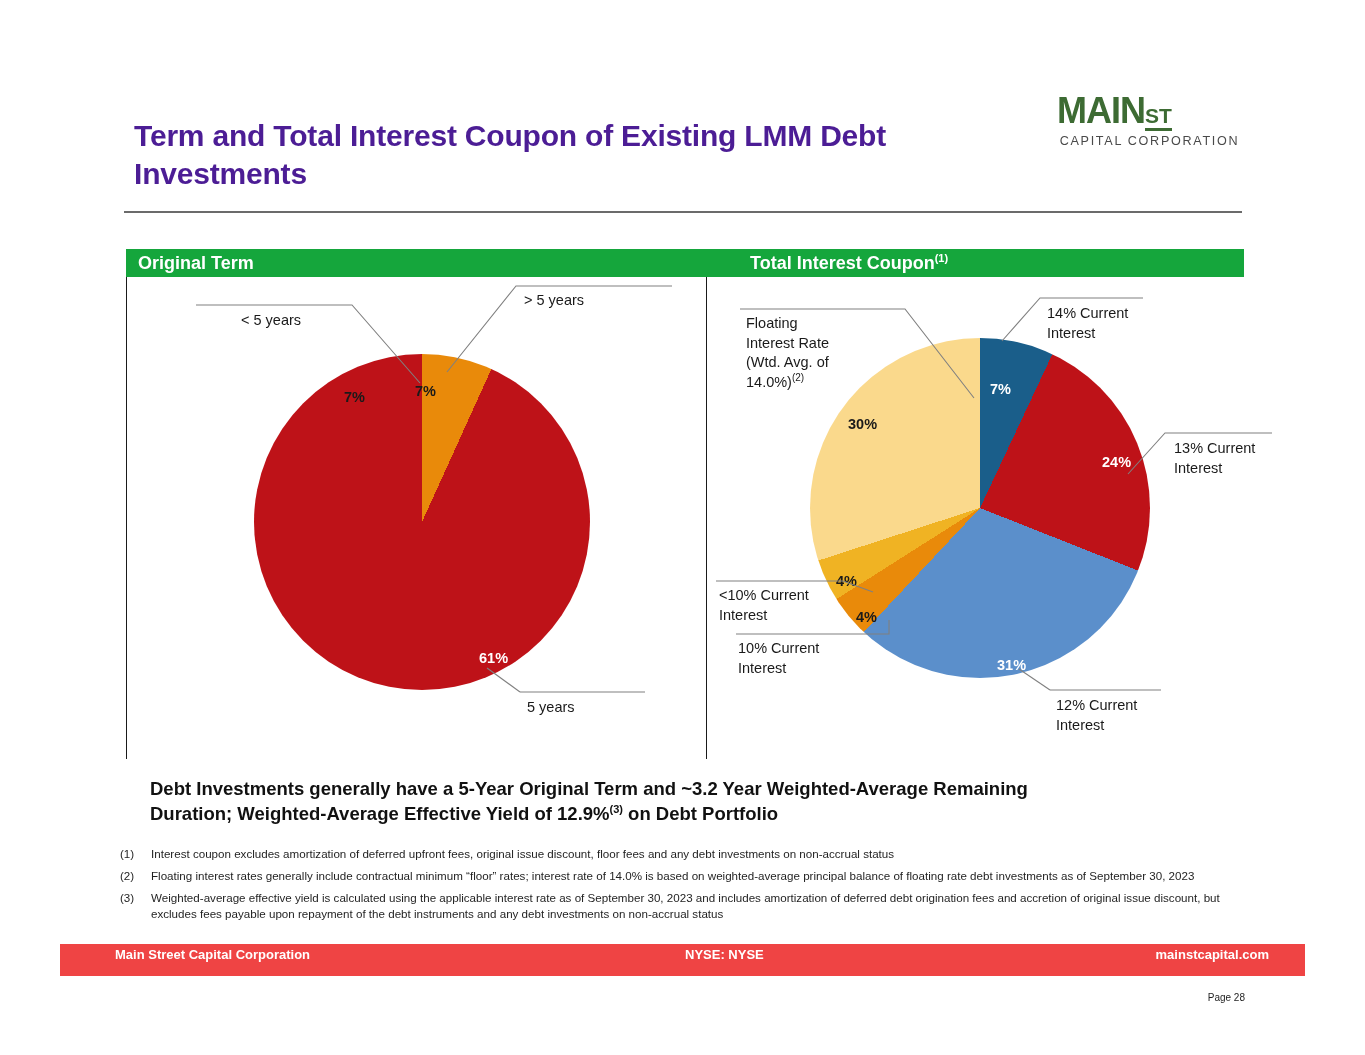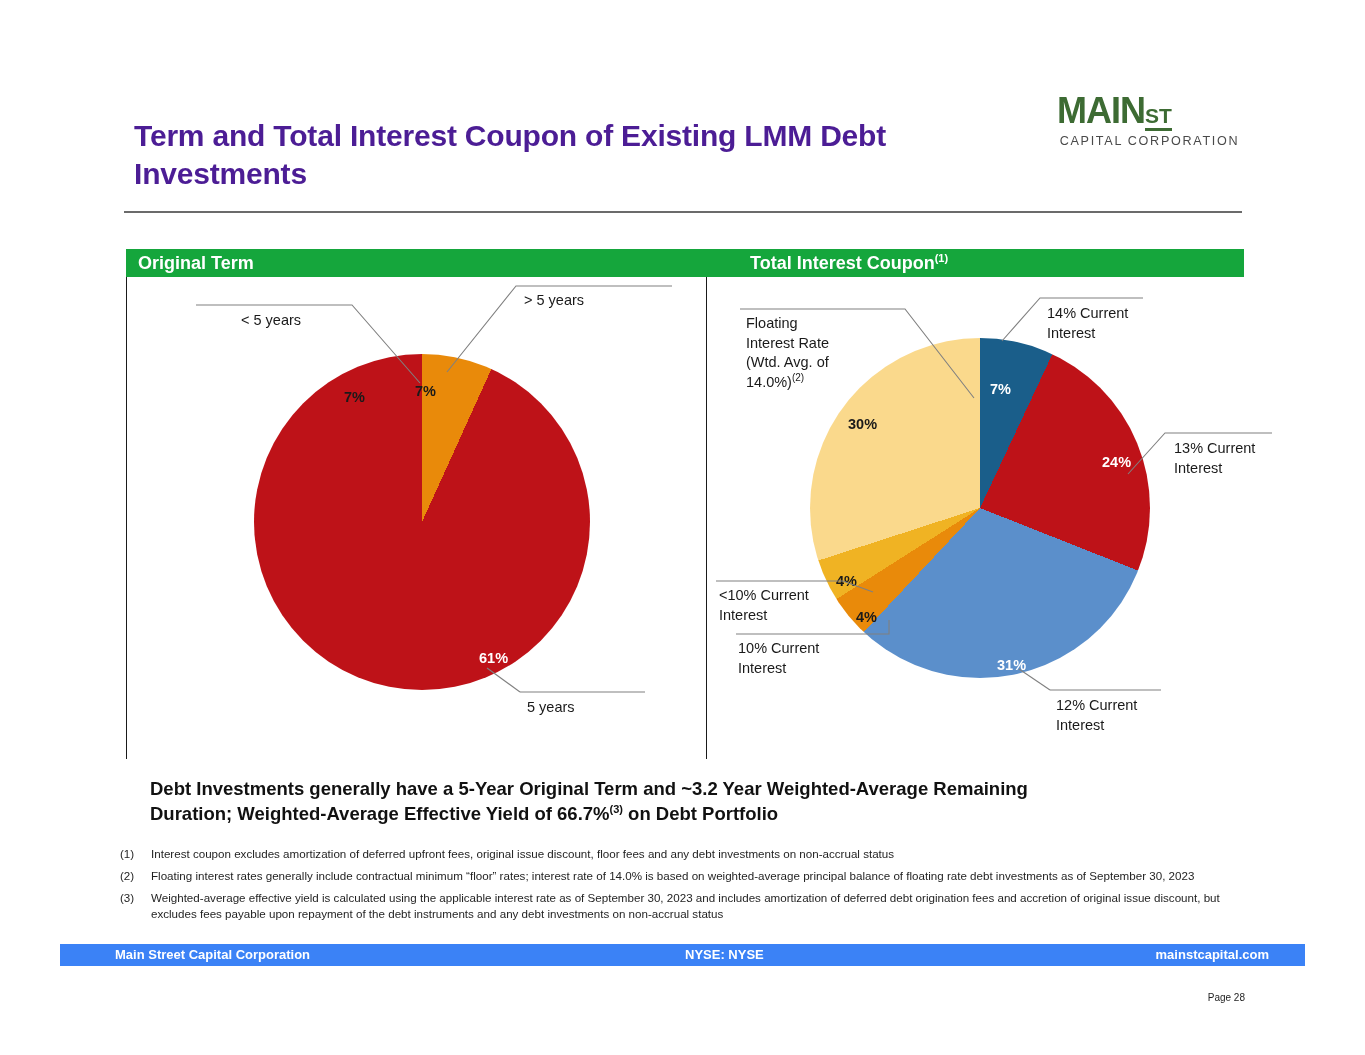--- a/index.html
+++ b/index.html
@@ -77,22 +77,22 @@
   .caption sup{font-size:11px;vertical-align:super;line-height:0;}
 
   
   .footnotes{position:absolute;left:120px;top:846px;width:1145px;}
   .fn{position:relative;display:flex;font-size:11.6px;line-height:1.38;color:#1f1f1f;margin-bottom:6px;}
   .fn-num{width:31px;flex:0 0 31px;}
   .fn-text{flex:1;}
 
   
   .footer-bar{
-    position:absolute;left:60px;top:944px;width:1245px;height:22px;
-    background:#3b82f6;color:#ffffff;
+    position:absolute;left:60px;top:944px;width:1245px;height:32px;
+    background:#ef4444;color:#ffffff;
   }
   .footer-bar span{position:absolute;font-size:13px;font-weight:bold;line-height:22px;}
   #footer-company{left:55px;}
   #footer-ticker{left:625px;}
   #footer-site{right:36px;}
   .page-num{
     position:absolute;right:120px;top:992px;font-size:10px;color:#1f1f1f;
   }
 </style>
 </head>
@@ -171,21 +171,21 @@
       <polyline points="1272,433 1165,433 1128,474" fill="none" stroke="#808080" stroke-width="1.1"></polyline>
       <polyline points="1050,690 1161,690" fill="none" stroke="#808080" stroke-width="1.1"></polyline>
       <polyline points="1050,690 1019,669" fill="none" stroke="#808080" stroke-width="1.1"></polyline>
       <polyline points="716,581 843,581 873,592" fill="none" stroke="#808080" stroke-width="1.1"></polyline>
       <polyline points="736,634 889,634 889,620" fill="none" stroke="#808080" stroke-width="1.1"></polyline>
     </svg>
   </div>
 
   <div class="caption">
     <span>Debt Investments generally have a 5-Year Original Term and ~3.2 Year Weighted-Average Remaining</span><br>
-    <span>Duration; Weighted-Average Effective Yield of 66.7%</span><sup>(3)</sup><span> on Debt Portfolio</span>
+    <span>Duration; Weighted-Average Effective Yield of 12.9%</span><sup>(3)</sup><span> on Debt Portfolio</span>
   </div>
 
   <div class="footnotes">
     <div class="fn">
       <div class="fn-num">(1)</div>
       <div class="fn-text">Interest coupon excludes amortization of deferred upfront fees, original issue discount, floor fees and any debt investments on non-accrual status</div>
     </div>
     <div class="fn">
       <div class="fn-num">(2)</div>
       <div class="fn-text">Floating interest rates generally include contractual minimum “floor” rates; interest rate of 14.0% is based on weighted-average principal balance of floating rate debt investments as of September 30, 2023</div>

